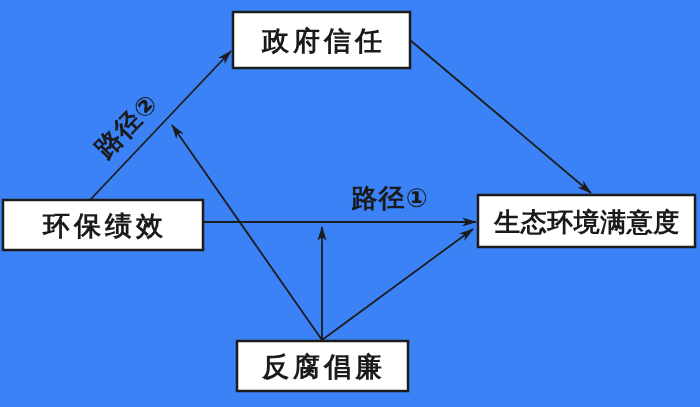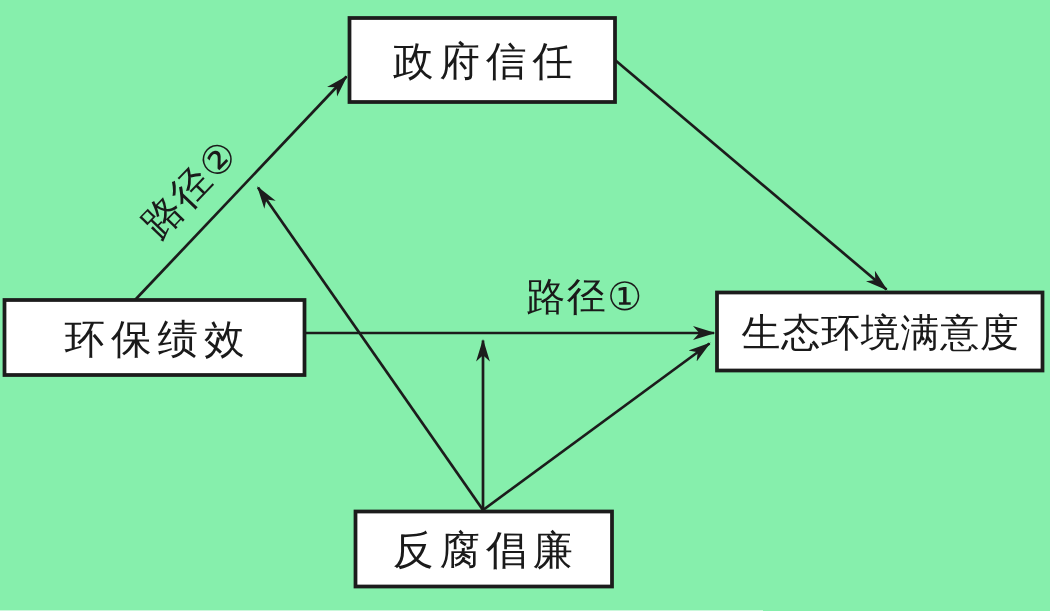--- a/index.html
+++ b/index.html
@@ -4,23 +4,24 @@
 <style>
   html, body {
     margin: 0;
     padding: 0;
     background: #ffffff;
   }
   .canvas {
     position: relative;
     width: 700px;
     height: 407px;
-    background: #86efac;
+    background: #3b82f6;
     font-family: "Liberation Serif", "DejaVu Sans", serif;
     overflow: hidden;
+    font-weight: bold;
   }
   svg text {
     fill: #1a1a1a;
     font-family: "Liberation Serif", "DejaVu Sans", serif;
   }
   .node-label {
     font-size: 27px;
     letter-spacing: 4px;
   }
   .node-label-wide {

